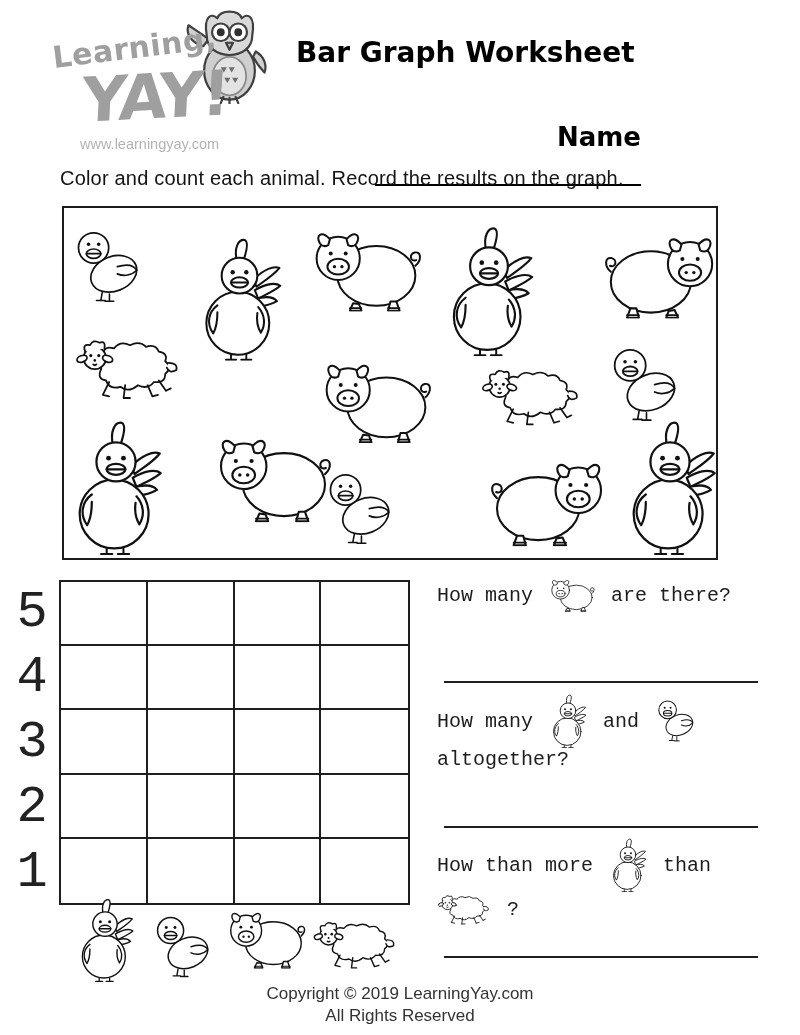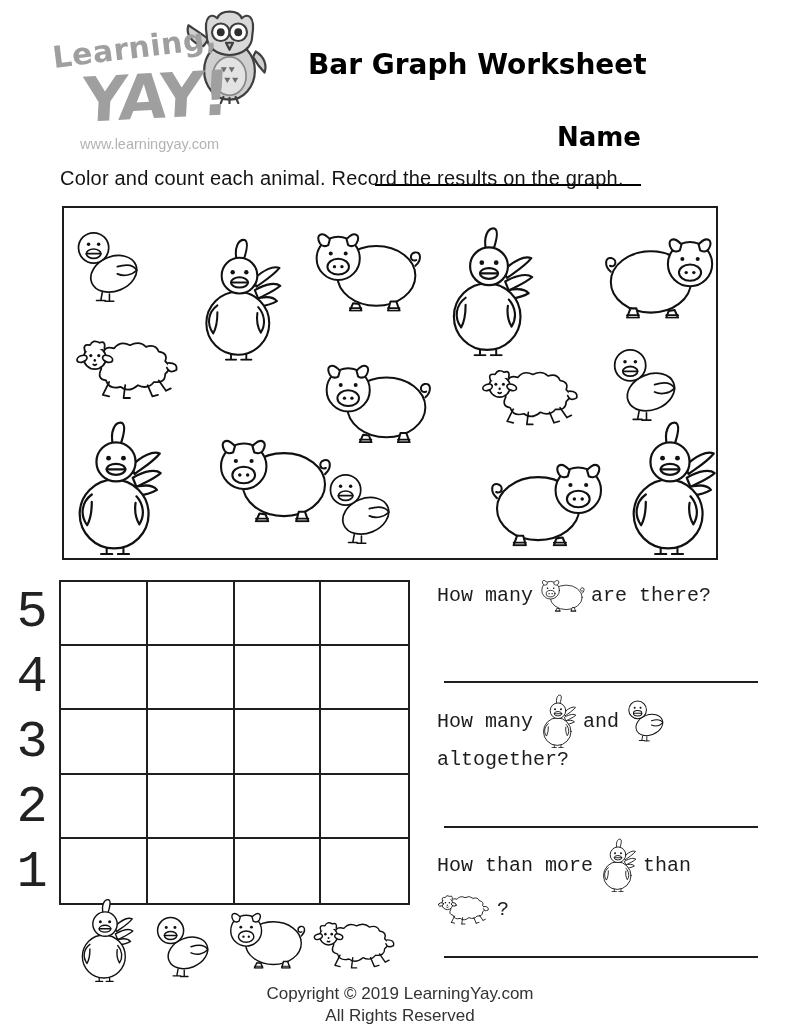--- a/index.html
+++ b/index.html
@@ -33,21 +33,21 @@
   .grid{position:absolute;left:59px;top:580px;width:351px;height:325px;
         border:2.5px solid #1f1f1f;display:grid;box-sizing:border-box;
         grid-template-columns:repeat(4,1fr);grid-template-rows:repeat(5,1fr);}
   .cell{border-right:2px solid #1f1f1f;border-bottom:2px solid #1f1f1f;}
   .cell:nth-child(4n){border-right:none;}
   .cell:nth-last-child(-n+4){border-bottom:none;}
   .col-icons svg{position:absolute;}
   
   .question{position:absolute;left:437px;width:324px;font-family:"Liberation Mono",monospace;
             font-size:20px;color:#1d1d1d;}
-  .q-line{display:flex;align-items:center;gap:6px;margin-bottom:0px;}
+  .q-line{display:flex;align-items:center;gap:16px;margin-bottom:0px;}
   .q-line span{white-space:nowrap;}
   .answer-line{position:absolute;left:444px;width:314px;height:0;border-top:2.5px solid #1f1f1f;}
   
   .footer{position:absolute;left:0;top:983px;width:100%;text-align:center;
           font-size:17px;color:#333;line-height:22px;}
 </style>
 </head>
 <body>
 
 <svg width="0" height="0" style="position:absolute" aria-hidden="true">
@@ -157,21 +157,21 @@
       <g fill="#2f2f2f">
           <circle cx="44" cy="30" r="4.5"></circle>
           <circle cx="64" cy="30" r="4.5"></circle>
         </g>
     </svg>
     <div class="brand-top">Learning,</div>
     <div class="brand-main">YAY!</div>
     <div class="brand-url">www.learningyay.com</div>
   </div>
 
-  <h1 class="title" style="margin:12px">Bar Graph Worksheet</h1>
+  <h1 class="title" style="margin:0">Bar Graph Worksheet</h1>
   <div class="name-row">
     <span class="name-label">Name</span>
     <span class="name-line"></span>
   </div>
   <div class="instruction">Color and count each animal. Record the results on the graph.</div>
 
   <div class="animal-box" id="animalBox">
       <svg viewBox="0 0 100 105" style="left: 8px; top: 19px; width: 72px; height: 80px;">
         <use href="#sym-duck"></use>
       </svg>

